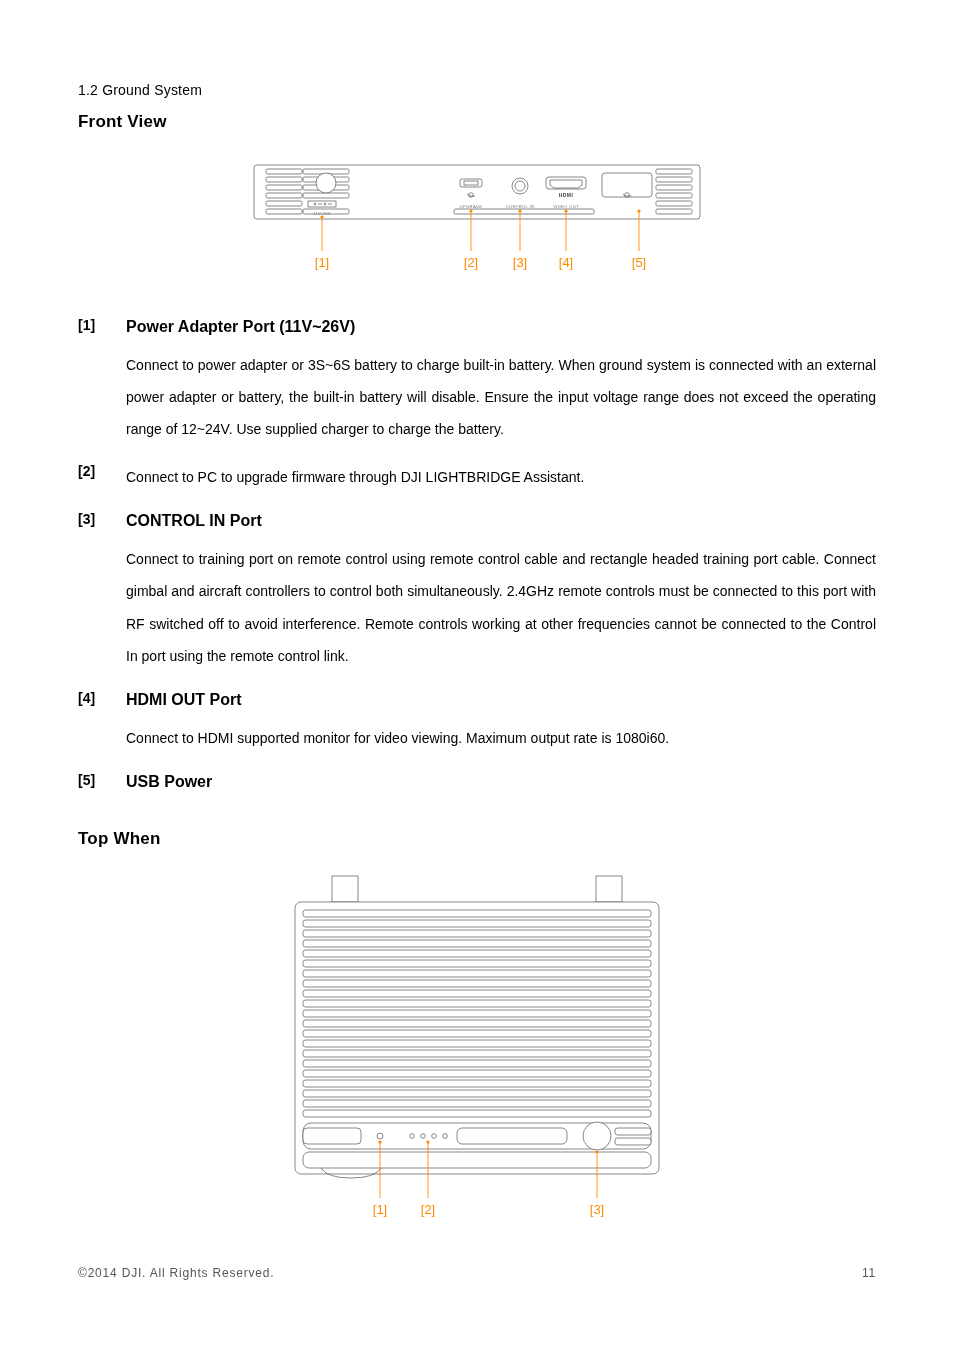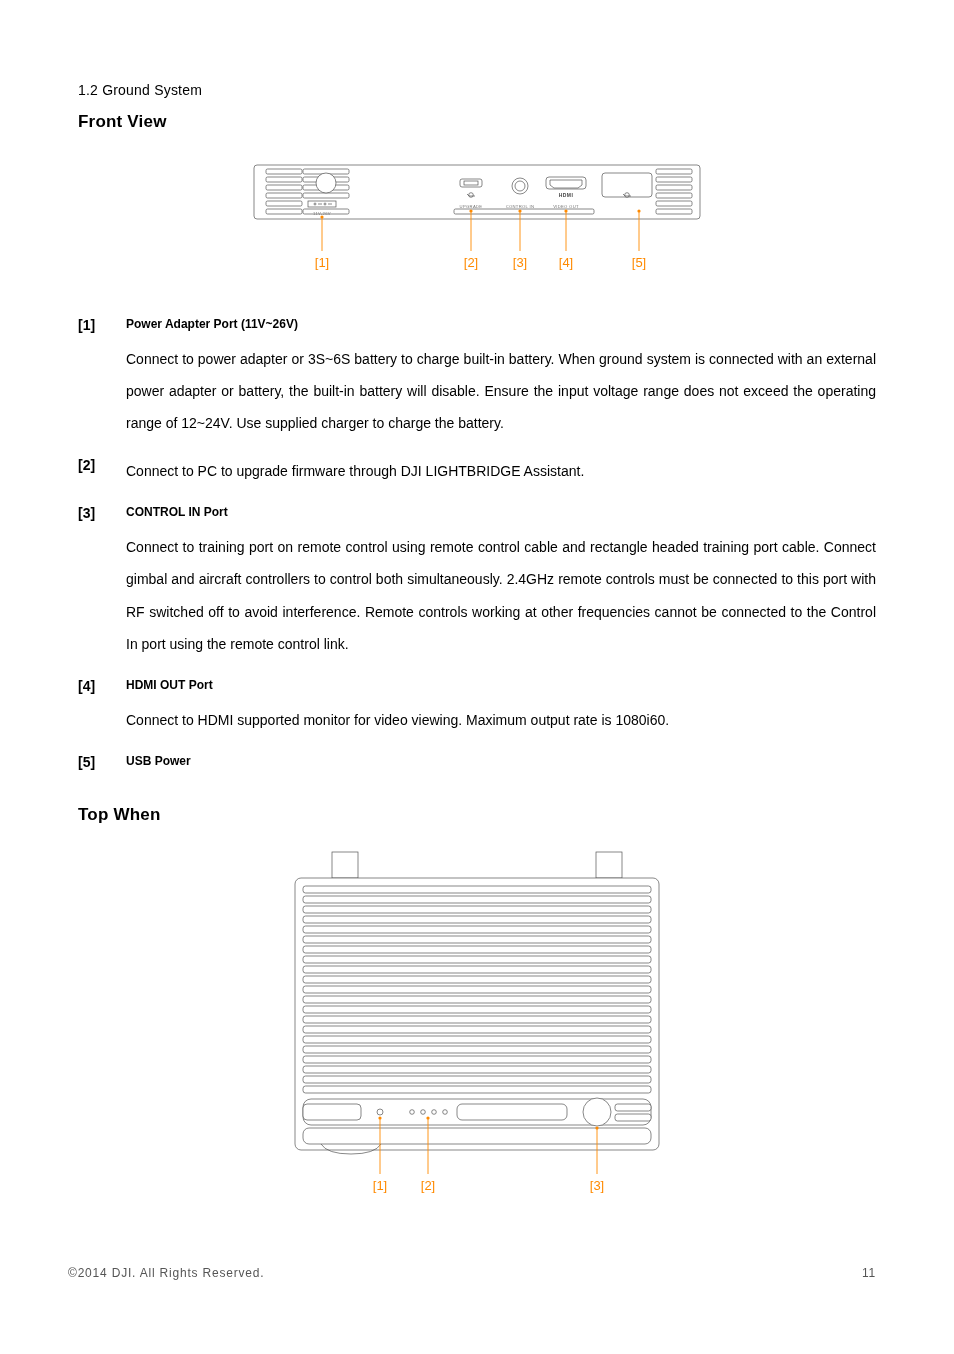--- a/index.html
+++ b/index.html
@@ -44,41 +44,41 @@
   .item-num {
     flex: 0 0 48px;
     font-weight: 600;
     font-size: 14px;
   }
   .item-body {
     flex: 1;
   }
   .item-title {
     font-weight: 600;
-    font-size: 12px;
+    font-size: 16px;
     margin-bottom: 10px;
   }
   .item-desc {
     font-size: 14px;
     line-height: 2.3;
     font-weight: 400;
     text-align: justify;
   }
   .callout { fill: #ff8a00; font-size: 13px; font-family: inherit; font-weight: 400; }
   .leader { stroke: #ff8a00; stroke-width: 0.9; fill: none; }
   .leader-dot { fill: #ff8a00; }
   .dev-line { stroke: #555; stroke-width: 0.7; fill: none; }
   .dev-fill { fill: #fff; stroke: #555; stroke-width: 0.7; }
   .dev-txt { fill: #777; font-size: 4.2px; font-family: inherit; letter-spacing: 0.3px; }
   .dev-txt-b { fill: #444; font-size: 5px; font-family: inherit; font-weight: 600; letter-spacing: 0.4px; }
 
   .footer {
     position: absolute;
     bottom: 72px;
-    left: 68px;
+    left: 78px;
     right: 78px;
     display: flex;
     justify-content: space-between;
     font-size: 12px;
     color: #555;
     letter-spacing: 0.8px;
     font-weight: 300;
   }
 </style>
 </head>

